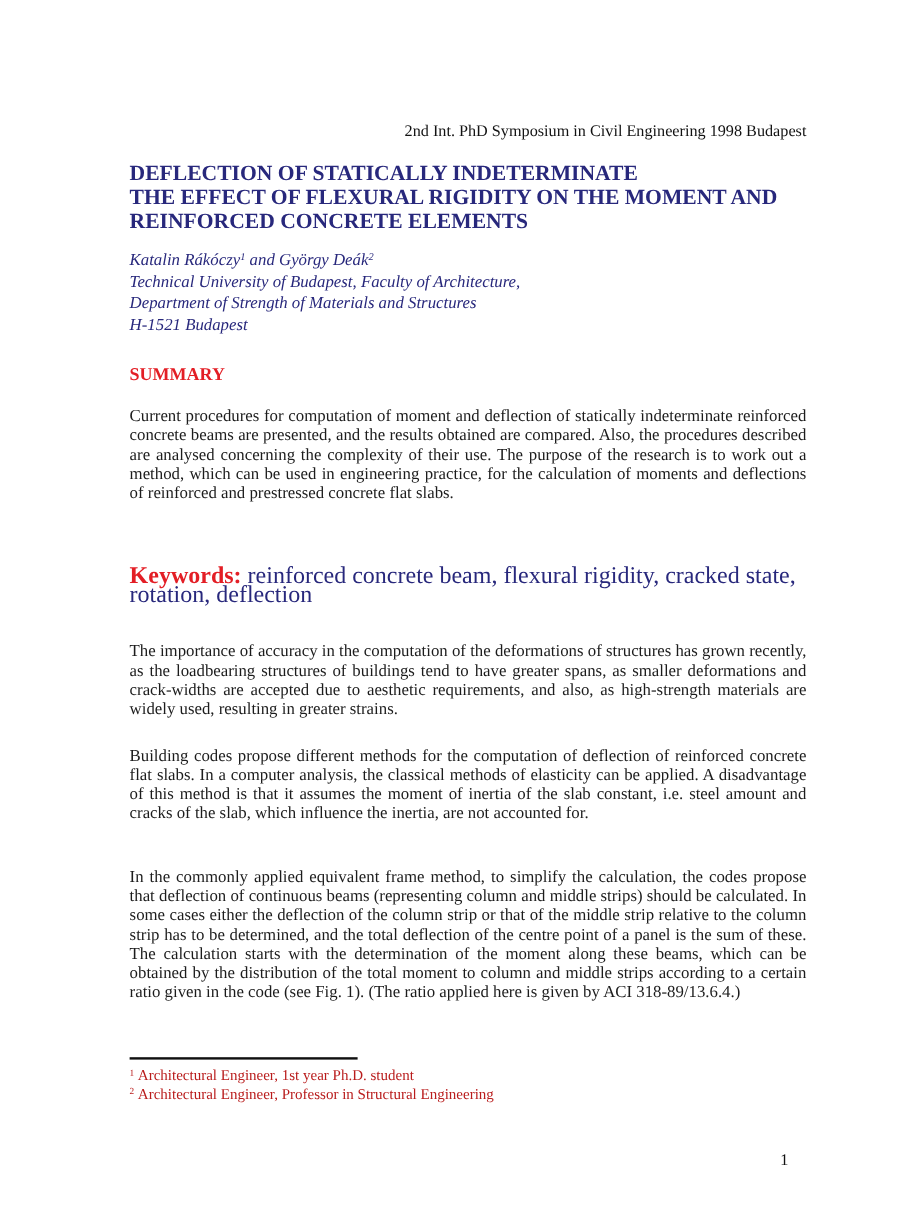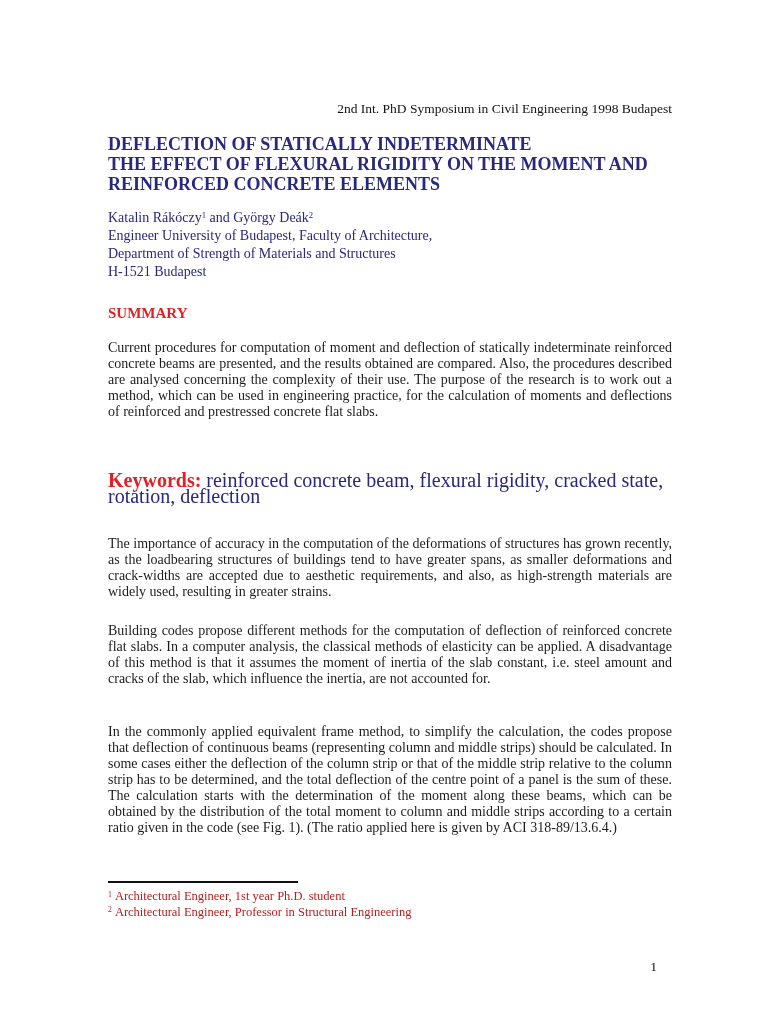--- a/index.html
+++ b/index.html
@@ -31,20 +31,21 @@
     color: #28287c;
     font-weight: bold;
     font-size: 18px;
     line-height: 20px;
   }
   .paper-title div { white-space: nowrap; }
 
   .authors {
     top: 209px;
     color: #28287c;
+    font-style: italic;
     font-size: 14px;
     line-height: 18px;
   }
   sup {
     font-size: 0.62em;
     line-height: 0;
     vertical-align: baseline;
     position: relative;
     top: -0.45em;
   }
@@ -104,21 +105,21 @@
   <div class="abs conf-header">2nd Int. PhD Symposium in Civil Engineering 1998 Budapest</div>
 
   <div class="abs paper-title">
     <div>DEFLECTION OF STATICALLY INDETERMINATE</div>
     <div>THE EFFECT OF FLEXURAL RIGIDITY ON THE MOMENT AND</div>
     <div>REINFORCED CONCRETE ELEMENTS</div>
   </div>
 
   <div class="abs authors">
     <div><span>Katalin Rákóczy</span><sup>1</sup><span> and </span><span>György Deák</span><sup>2</sup></div>
-    <div>Engineer University of Budapest, Faculty of Architecture,</div>
+    <div>Technical University of Budapest, Faculty of Architecture,</div>
     <div>Department of Strength of Materials and Structures</div>
     <div>H-1521 Budapest</div>
   </div>
 
   <div class="abs section-heading summary-heading">SUMMARY</div>
 
   <div class="abs body-text summary-body">Current procedures for computation of moment and deflection of statically indeterminate reinforced concrete beams are presented, and the results obtained are compared. Also, the procedures described are analysed concerning the complexity of their use. The purpose of the research is to work out a method, which can be used in engineering practice, for the calculation of moments and deflections of reinforced and prestressed concrete flat slabs.</div>
 
   <div class="abs keywords"><span class="kw-label">Keywords:</span><span class="kw-text">reinforced concrete beam, flexural rigidity, cracked state, rotation, deflection</span></div>
 

